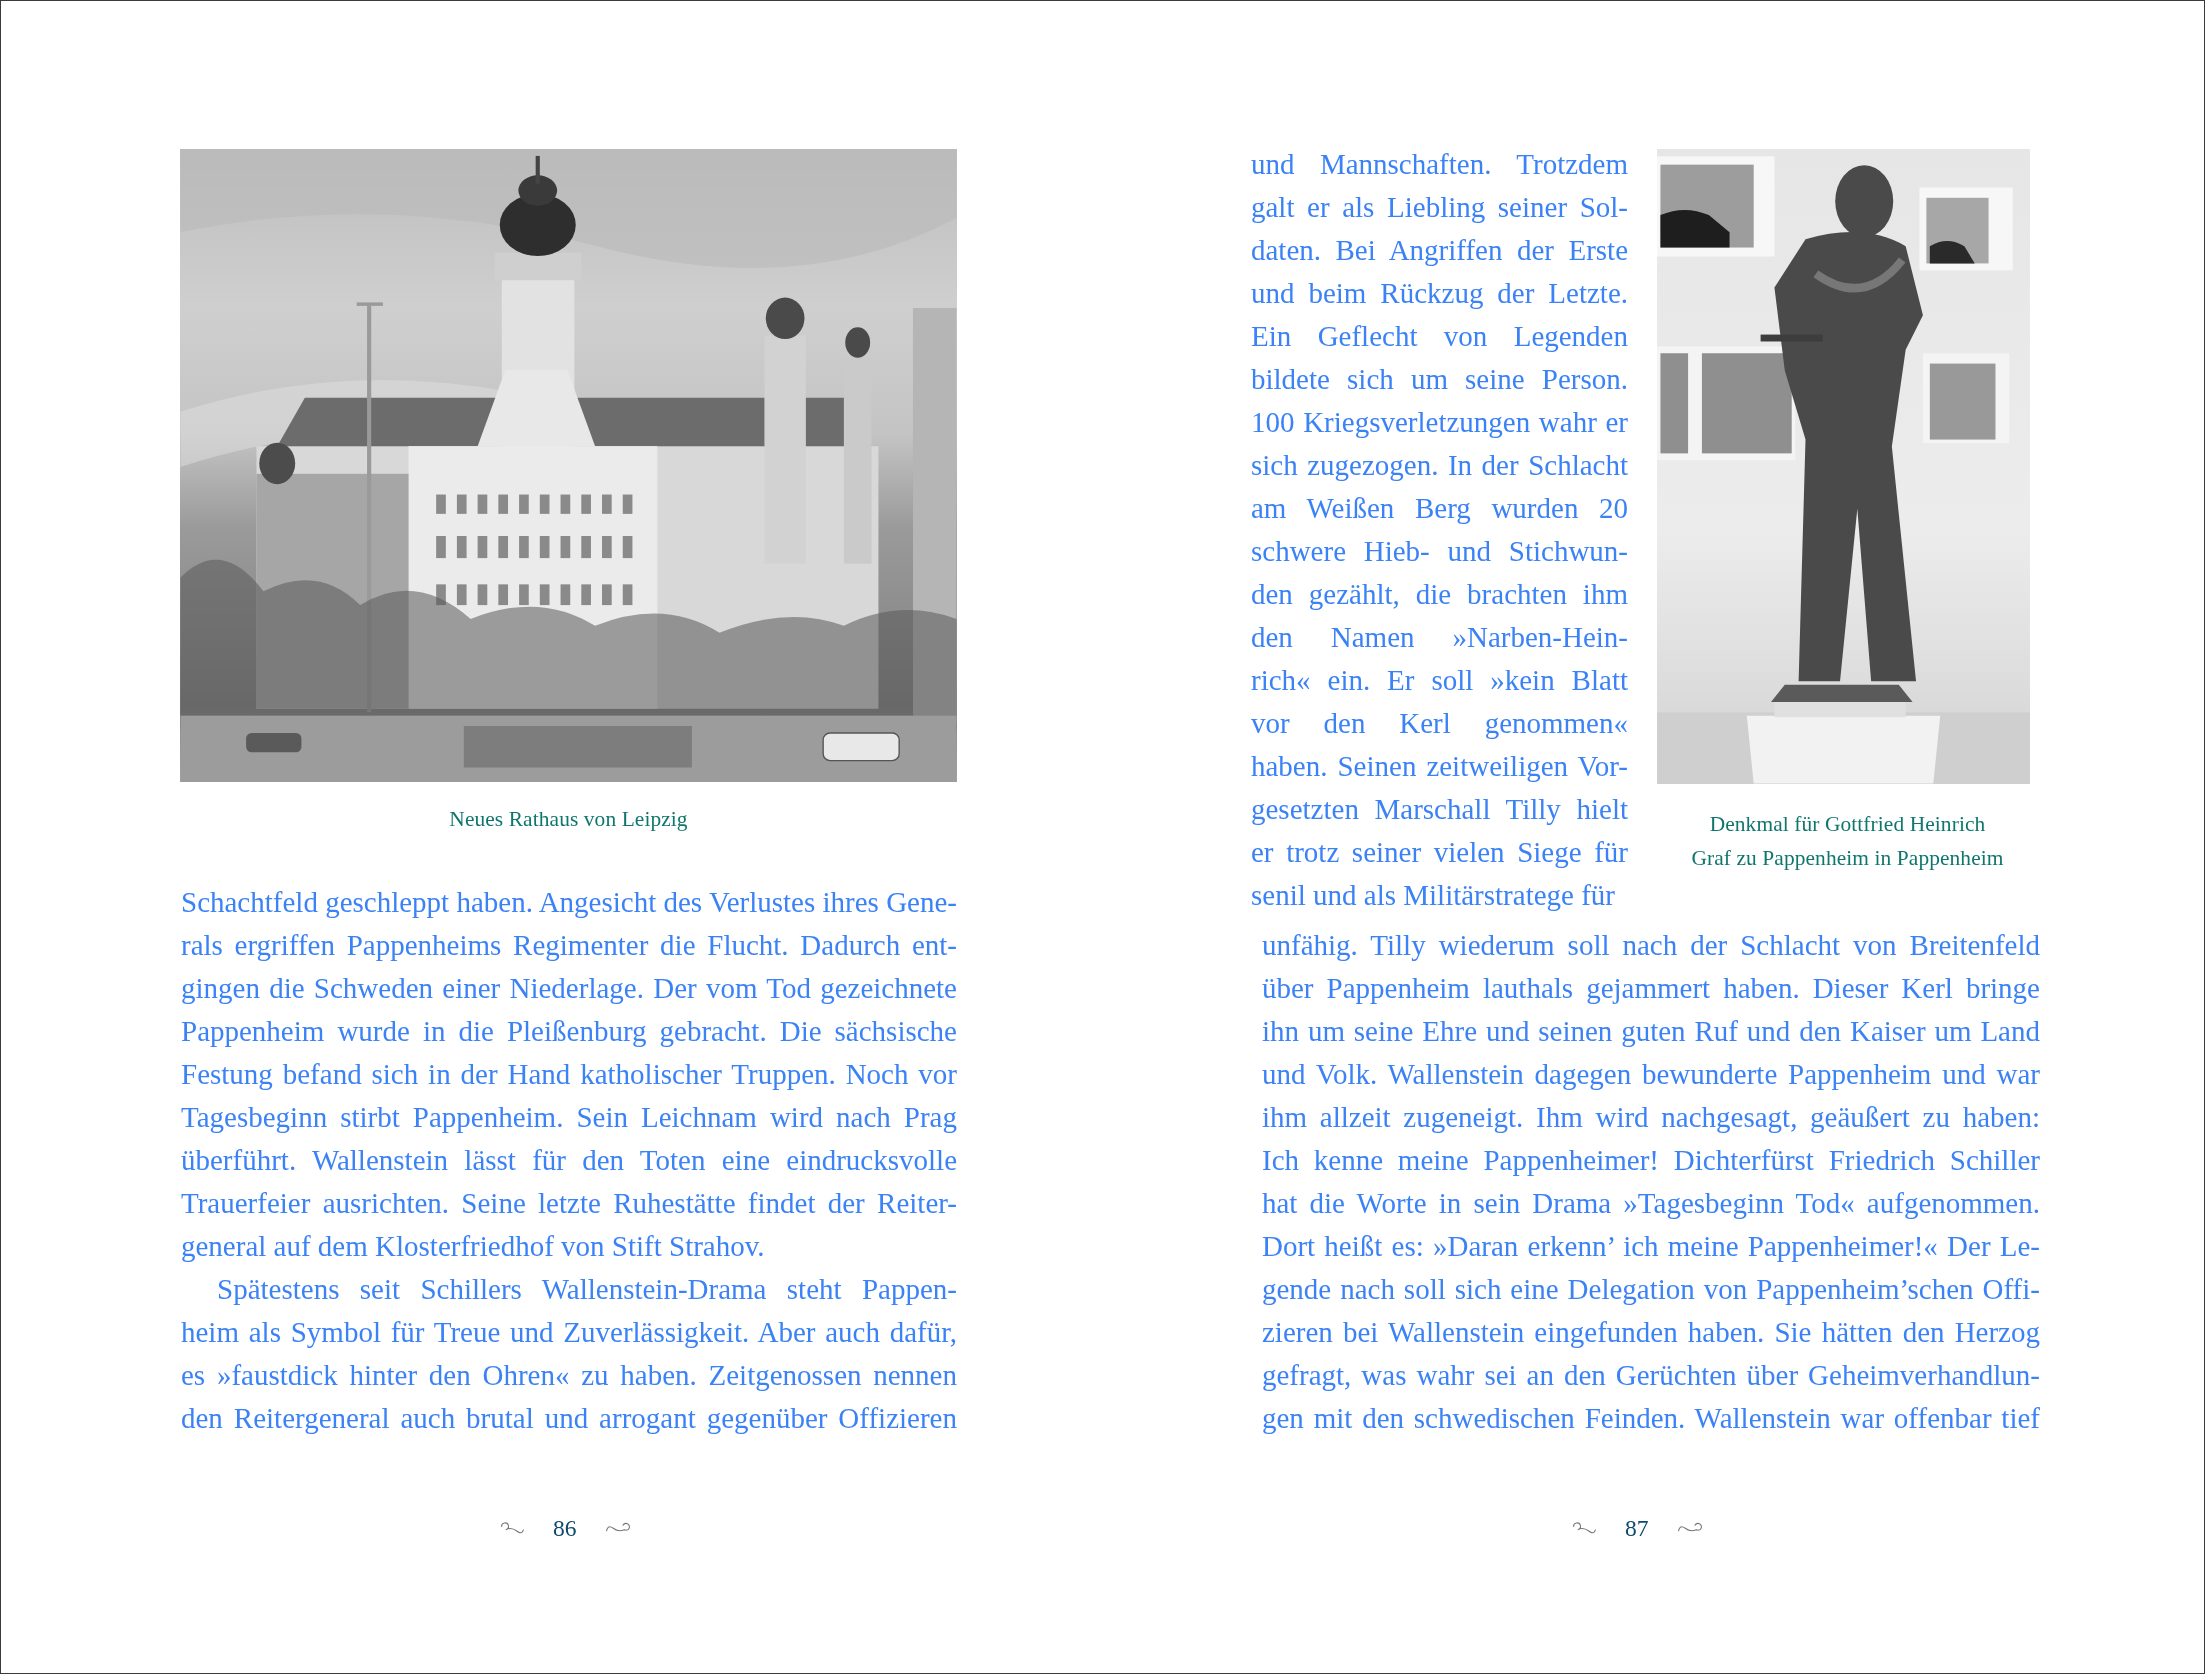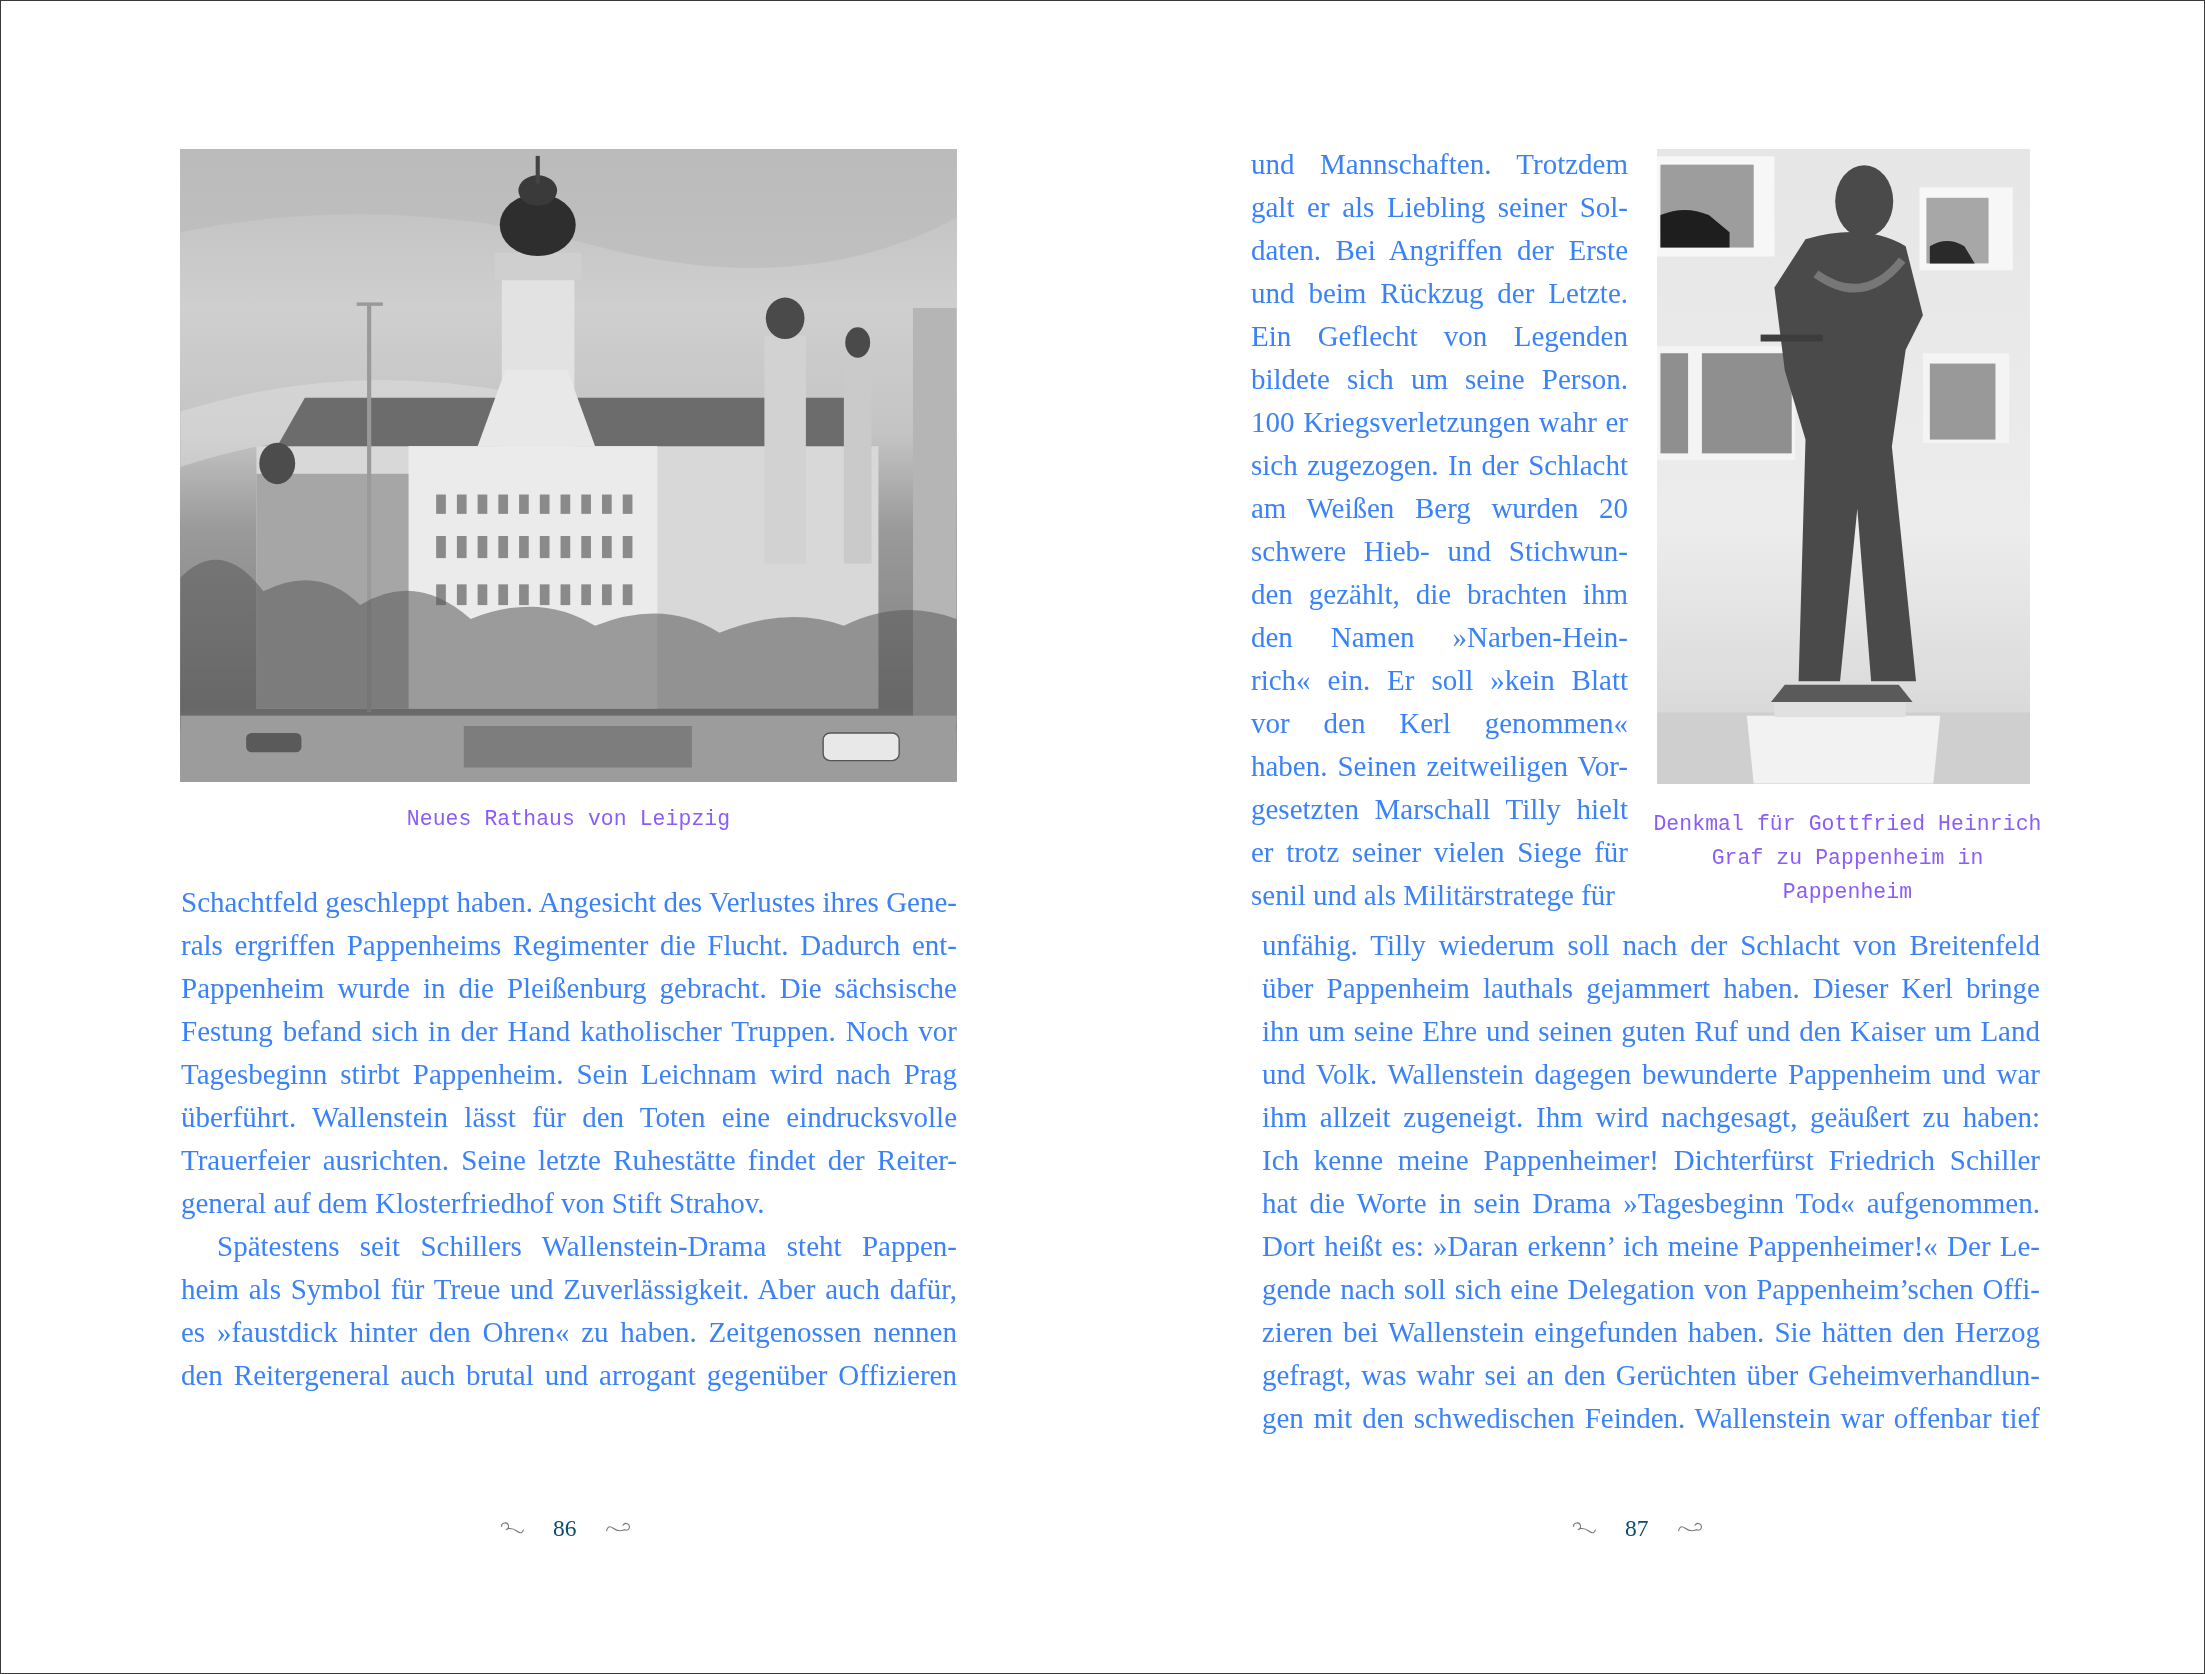--- a/index.html
+++ b/index.html
@@ -1,19 +1,19 @@
 <!DOCTYPE html>
 <html style="font-size:11px"><head>
 <meta charset="utf-8">
 <style>
   html, body { margin:0; padding:0; background:#ffffff; }
   body { width:2205px; height:1675px; position:relative; overflow:hidden; }
   .spread { position:absolute; left:0; top:0; width:2203px; height:1672px; border:1.4px solid #3a3a3a; background:#fff; }
   .serif { font-family: "Liberation Serif", "DejaVu Serif", serif; color:#3b82f6; }
-  .sans { font-family: Liberation Mono, monospace; color:#8b5cf6; }
+  .sans { font-family: Liberation Serif, serif; color:#0f766e; }
 
   .photo { position:absolute; overflow:hidden; }
   
   #photo-rathaus { left:179px; top:148px; width:777px; height:633px;
     background: linear-gradient(180deg,#bdbdbd 0%,#cfcfcf 25%,#c4c4c4 45%,#9a9a9a 60%,#8c8c8c 75%,#7a7a7a 88%,#a8a8a8 100%); }
   
   #photo-statue { left:1656px; top:148px; width:373px; height:635px;
     background: linear-gradient(180deg,#e6e6e6 0%,#ececec 60%,#dcdcdc 85%,#d0d0d0 100%); }
 
   .caption { position:absolute; font-size:21.4px; text-align:center; letter-spacing:0.1px; }
@@ -111,20 +111,21 @@
 
       <rect x="95" y="845" width="80" height="28" rx="8" fill="#5a5a5a"></rect>
       <rect x="930" y="845" width="110" height="40" rx="10" fill="#e8e8e8" stroke="#555" stroke-width="2"></rect>
     </svg>
   </div>
   <div class="caption sans" id="caption-left">Neues Rathaus von Leipzig</div>
 
   <div class="textblock serif" id="left-body">
       <span class="line">Schachtfeld geschleppt haben. Angesicht des Verlustes ihres Gene-</span>
       <span class="line">rals ergriffen Pappenheims Regimenter die Flucht. Dadurch ent-</span>
+      <span class="line">gingen die Schweden einer Niederlage. Der vom Tod gezeichnete</span>
       <span class="line">Pappenheim wurde in die Pleißenburg gebracht. Die sächsische</span>
       <span class="line">Festung befand sich in der Hand katholischer Truppen. Noch vor</span>
       <span class="line">Tagesbeginn stirbt Pappenheim. Sein Leichnam wird nach Prag</span>
       <span class="line">überführt. Wallenstein lässt für den Toten eine eindrucksvolle</span>
       <span class="line">Trauerfeier ausrichten. Seine letzte Ruhestätte findet der Reiter-</span>
       <span class="line last">general auf dem Klosterfriedhof von Stift Strahov.</span>
       <span class="line indent">Spätestens seit Schillers Wallenstein-Drama steht Pappen-</span>
       <span class="line">heim als Symbol für Treue und Zuverlässigkeit. Aber auch dafür,</span>
       <span class="line">es »faustdick hinter den Ohren« zu haben. Zeitgenossen nennen</span>
       <span class="line">den Reitergeneral auch brutal und arrogant gegenüber Offizieren</span>

